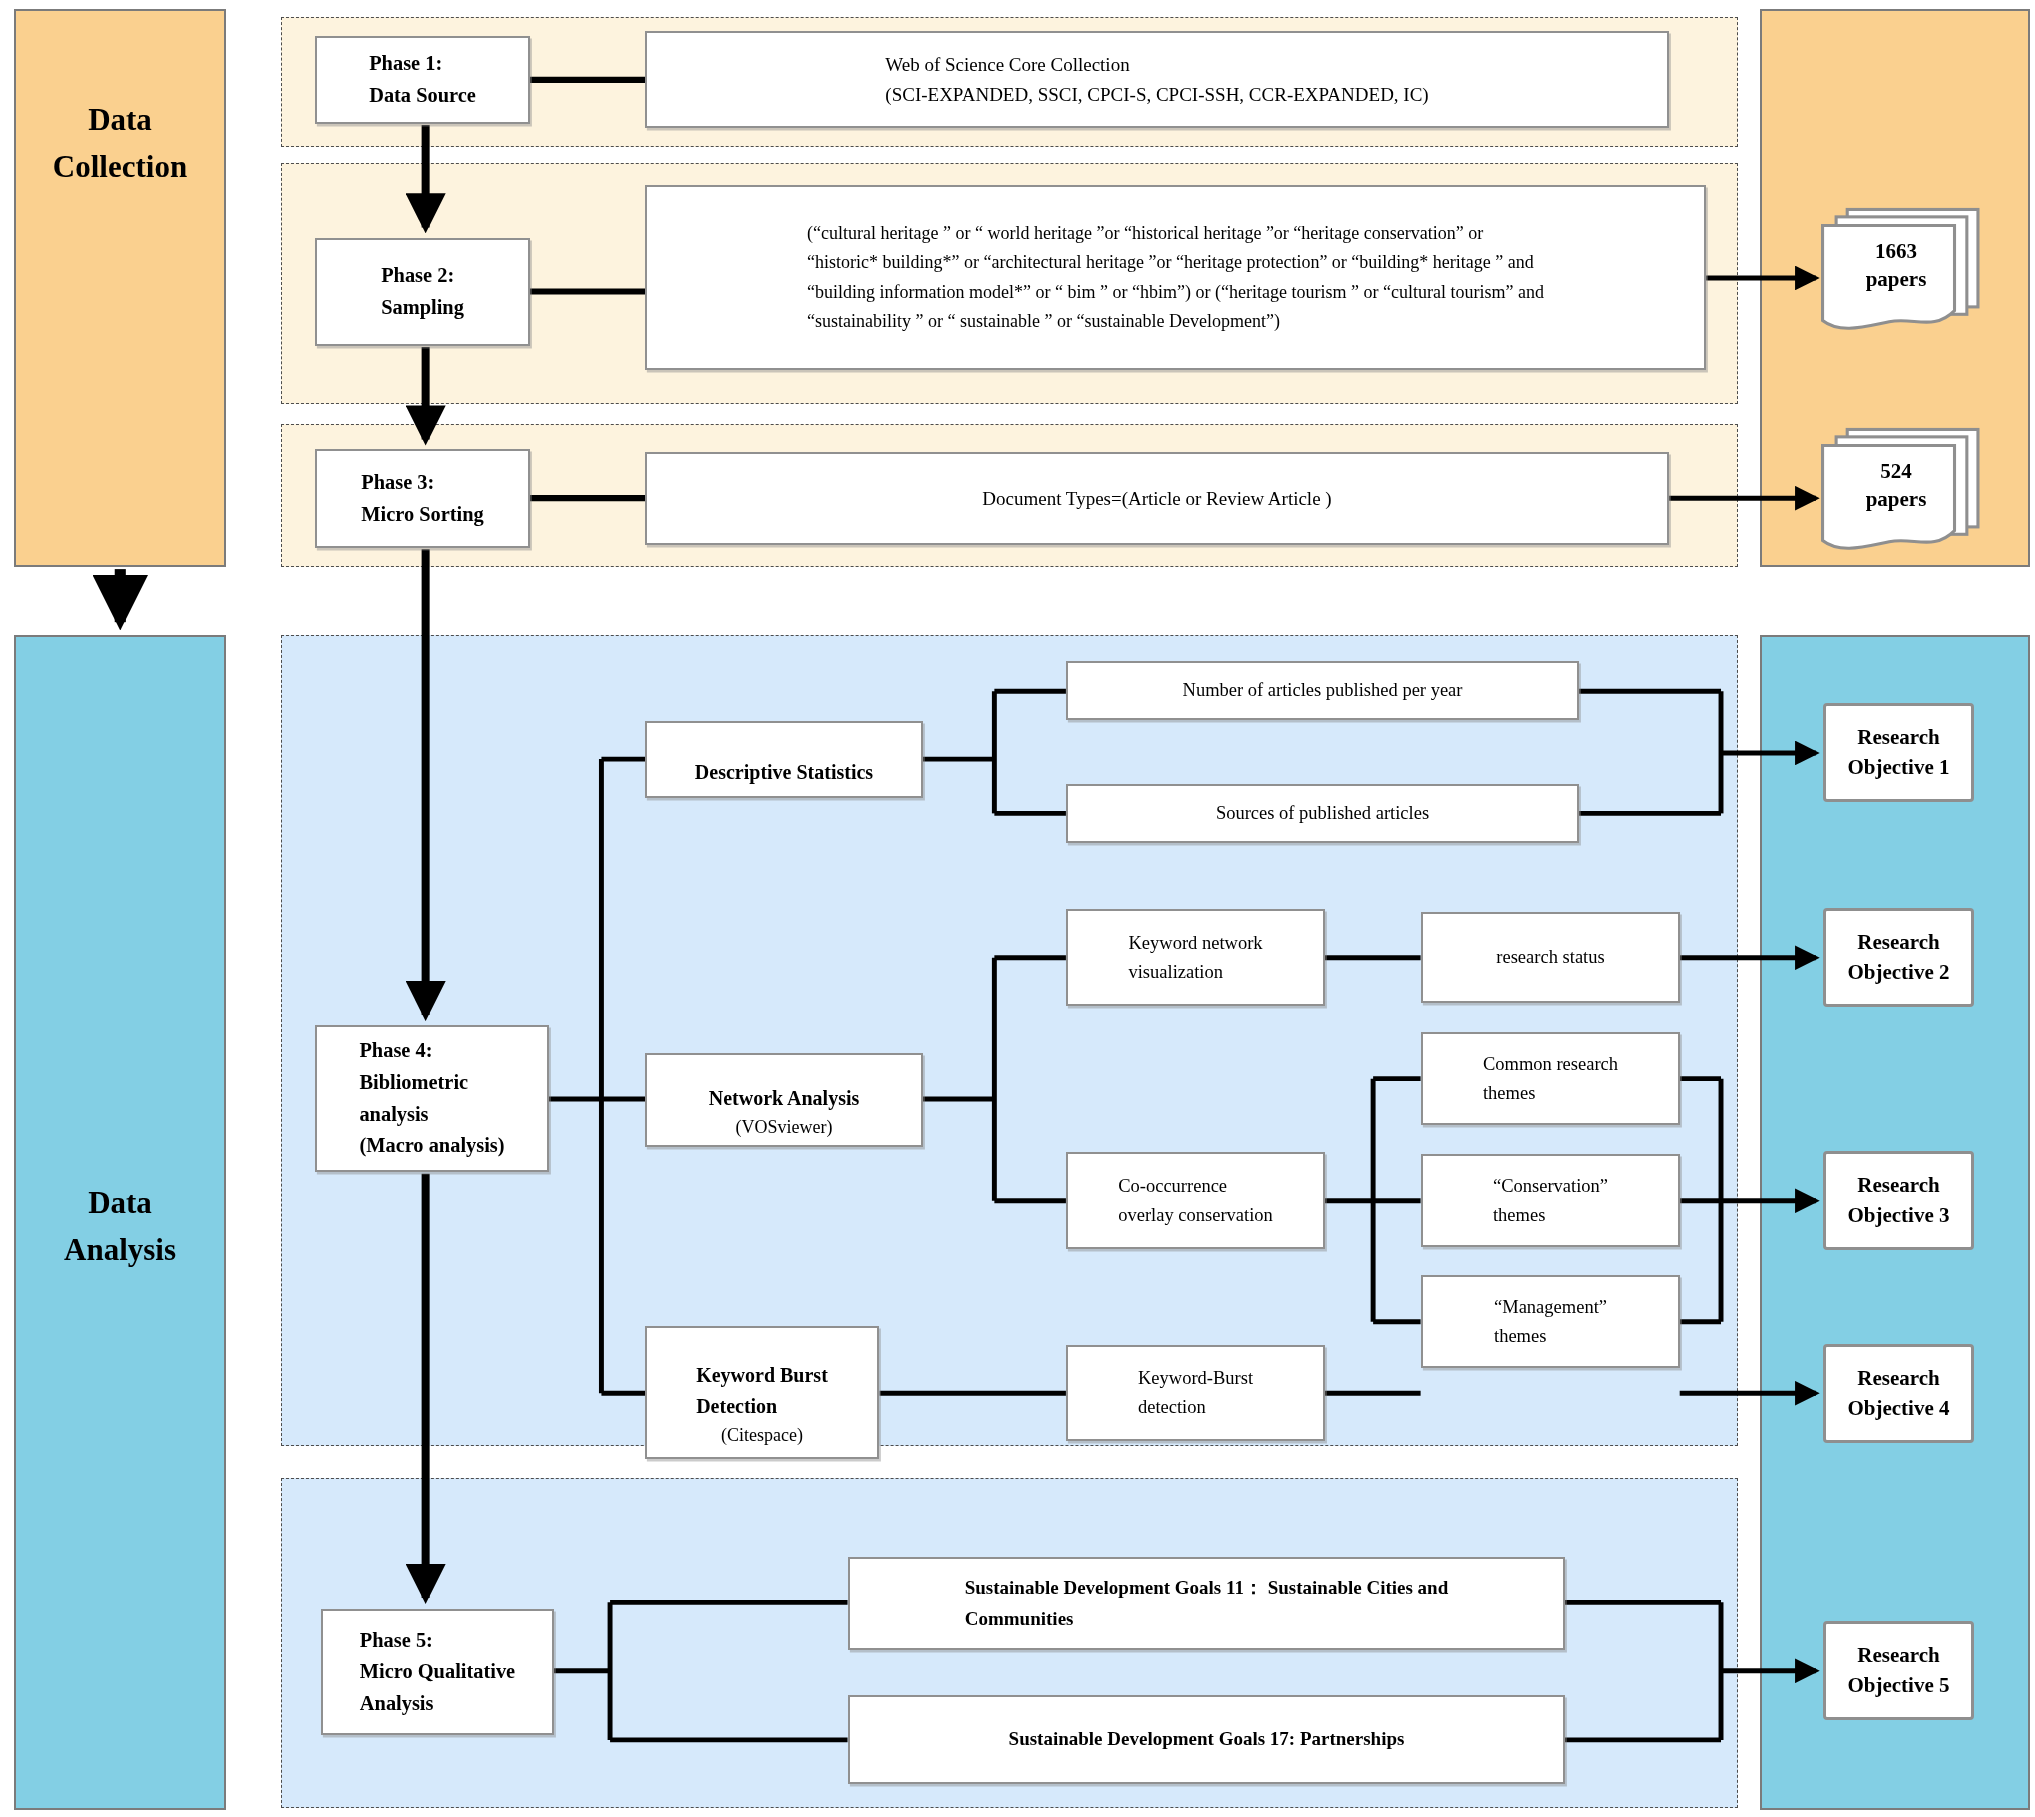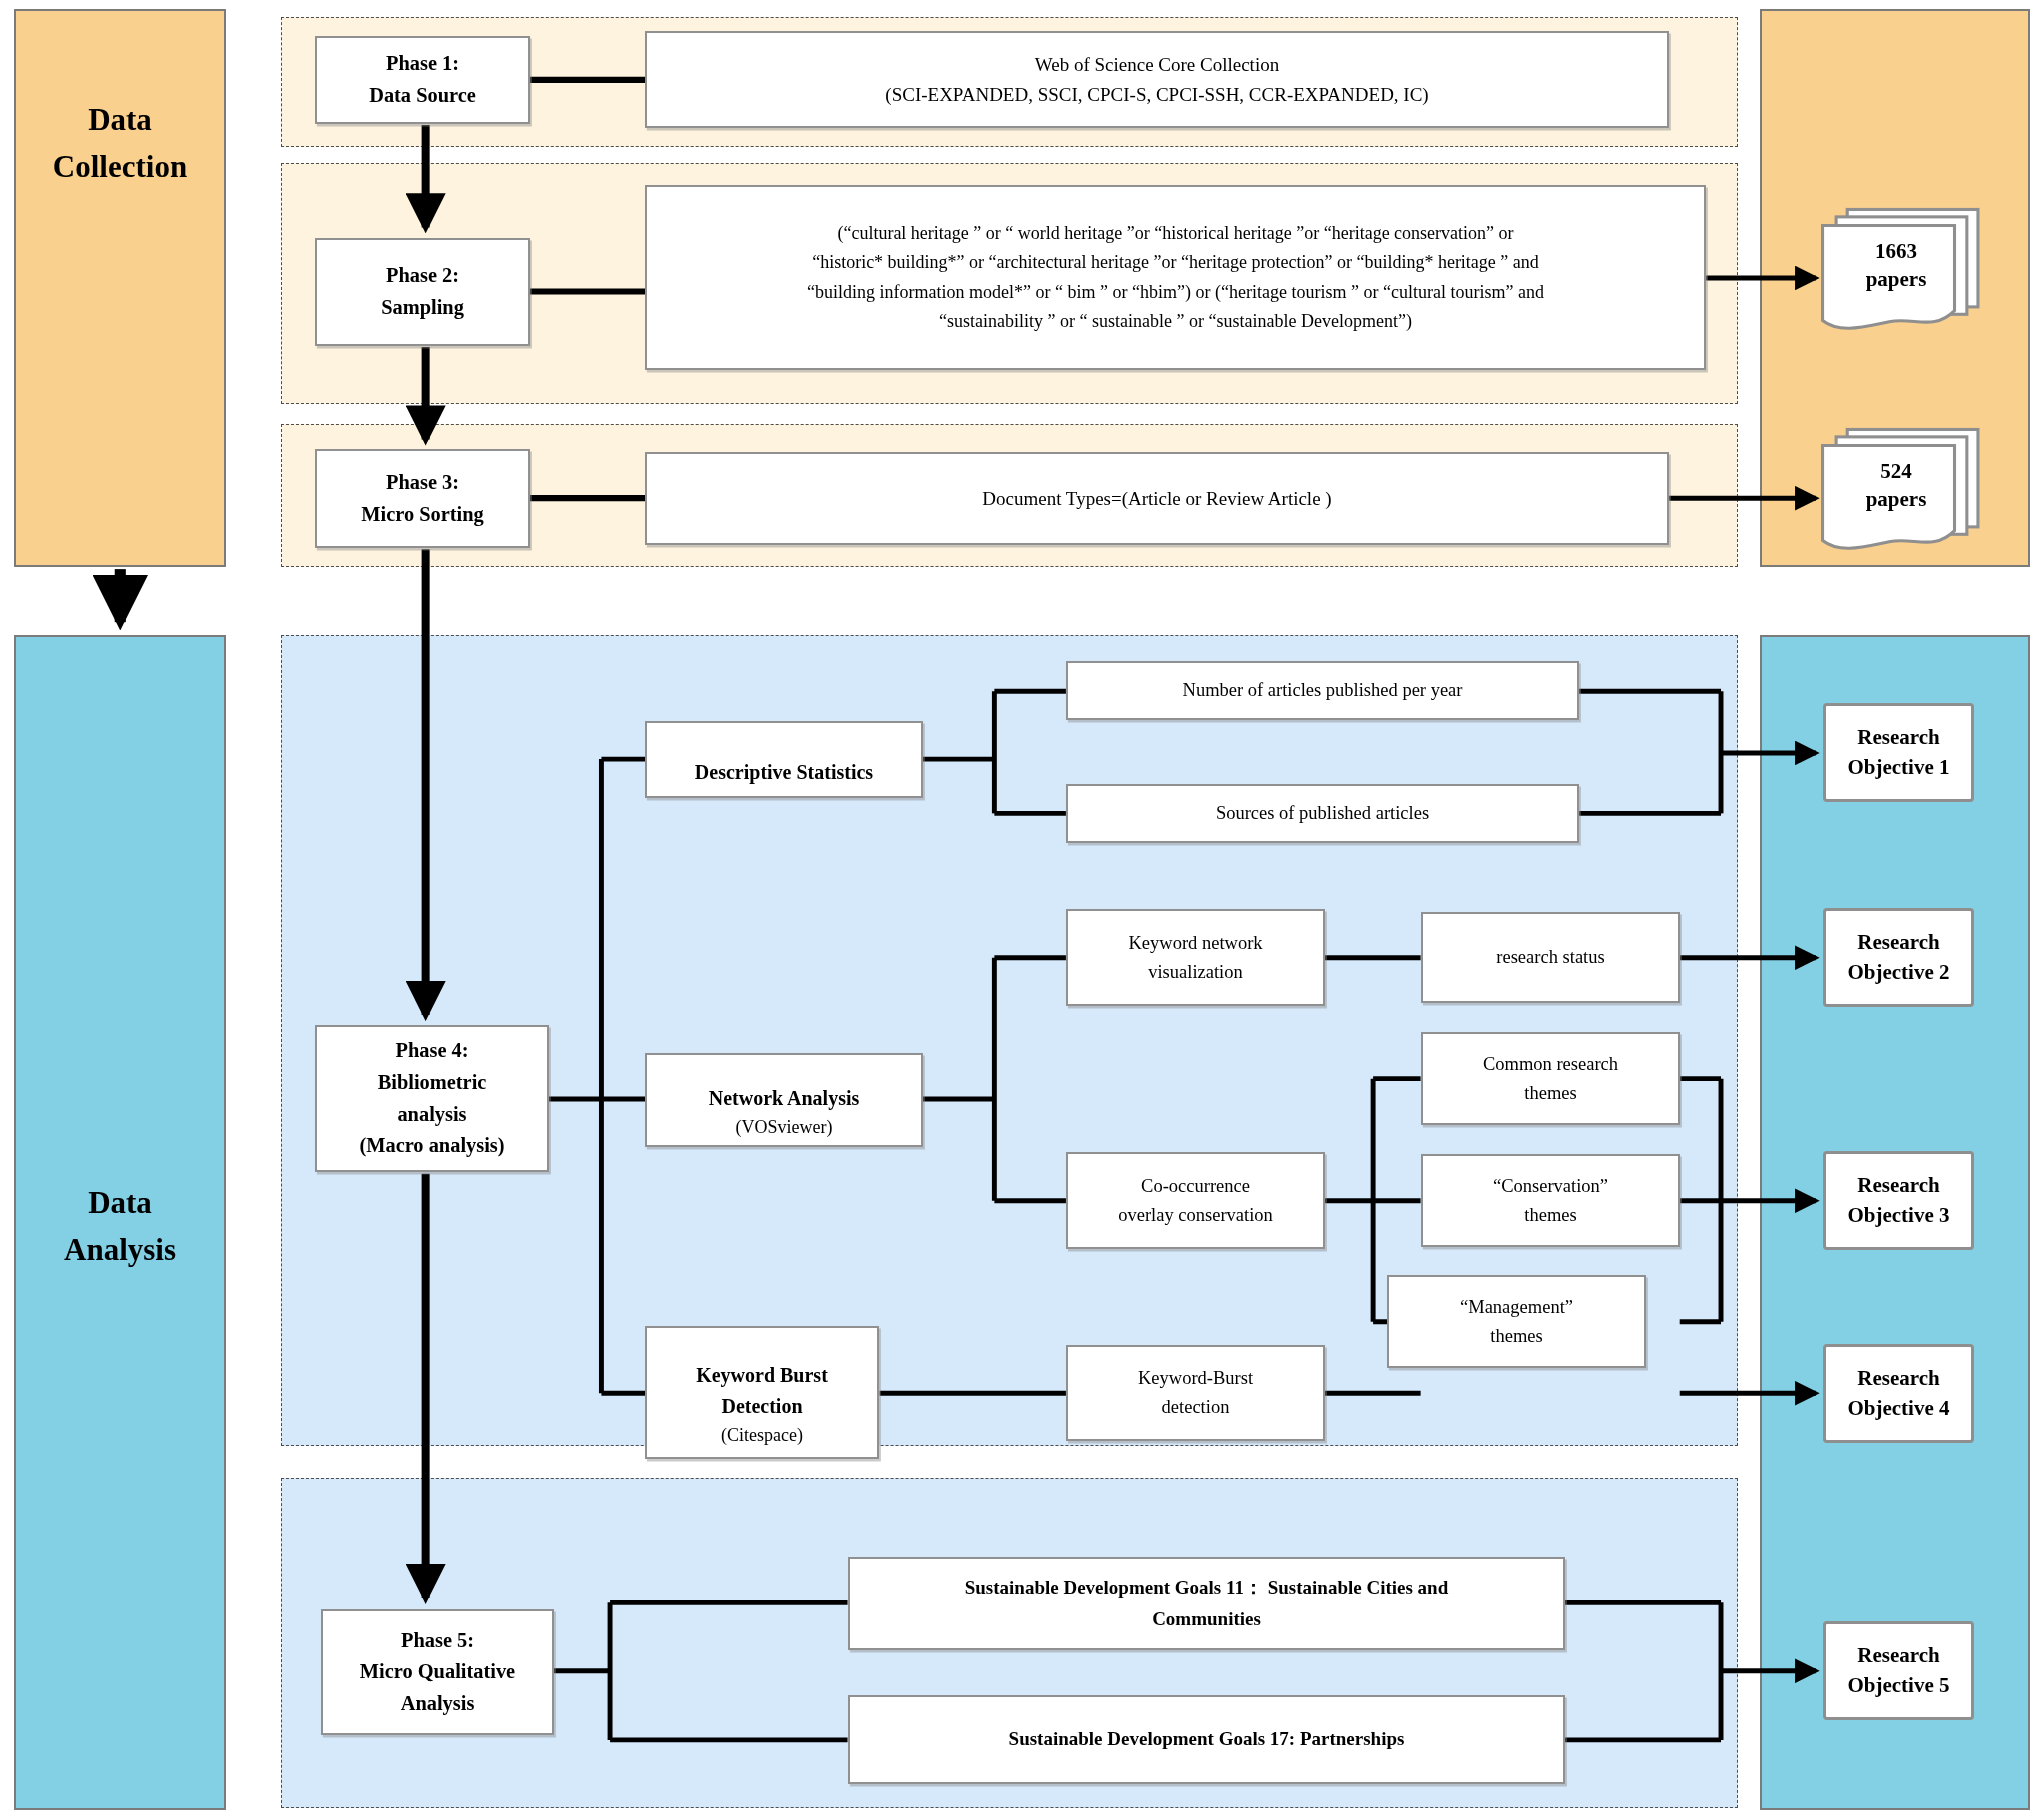--- a/index.html
+++ b/index.html
@@ -19,21 +19,21 @@
   .panel{position:absolute;border:1.9px dashed #4d4d4d;z-index:1;box-sizing:border-box;}
   .panel-cream{background:#FDF3DE;}
   .panel-blue{background:#D6E9FB;}
   
   .wires{position:absolute;left:0;top:0;z-index:2;}
   
   .node{
     position:absolute;background:#ffffff;border:2.5px solid #909090;
     box-shadow:1.9px 2.5px 0 rgba(140,140,140,.45);
     display:flex;flex-direction:column;align-items:center;justify-content:center;
-    text-align:center;font-size:18.5px;line-height:1.55;white-space:pre-line;
+    font-size:18.5px;line-height:1.55;white-space:pre-line;
     z-index:3;box-sizing:border-box;padding:3.7px 8.6px;
   }
   .node-bold{font-weight:bold;font-size:20.4px;}
   .node .title{font-weight:bold;font-size:20px;margin-top:25px;}
   .node .sub{font-weight:normal;font-size:18px;}
   .fs29{font-size:18px;line-height:1.62;}
   .fs31{font-size:19px;}
   .sdg{font-weight:bold;font-size:19px;line-height:1.6;}
   
   .objective{
@@ -214,21 +214,21 @@
   <div class="node" style="left:1066px;top:909px;width:259px;height:97px">Keyword network
 visualization</div>
   <div class="node" style="left:1421px;top:912px;width:259px;height:91px">research status</div>
 
   <div class="node" style="left:1066px;top:1152px;width:259px;height:97px">Co-occurrence
 overlay conservation</div>
   <div class="node" style="left:1421px;top:1032px;width:259px;height:93px">Common research
 themes</div>
   <div class="node" style="left:1421px;top:1154px;width:259px;height:93px">“Conservation”
 themes</div>
-  <div class="node" style="left:1387px;top:1275px;width:259px;height:93px">“Management”
+  <div class="node" style="left:1421px;top:1275px;width:259px;height:93px">“Management”
 themes</div>
 
   <div class="node" style="left:645px;top:1326px;width:234px;height:133px">
     <span class="title">Keyword Burst
 Detection</span>
     <span class="sub">(Citespace)</span>
   </div>
   <div class="node" style="left:1066px;top:1345px;width:259px;height:96px">Keyword-Burst
 detection</div>
 

